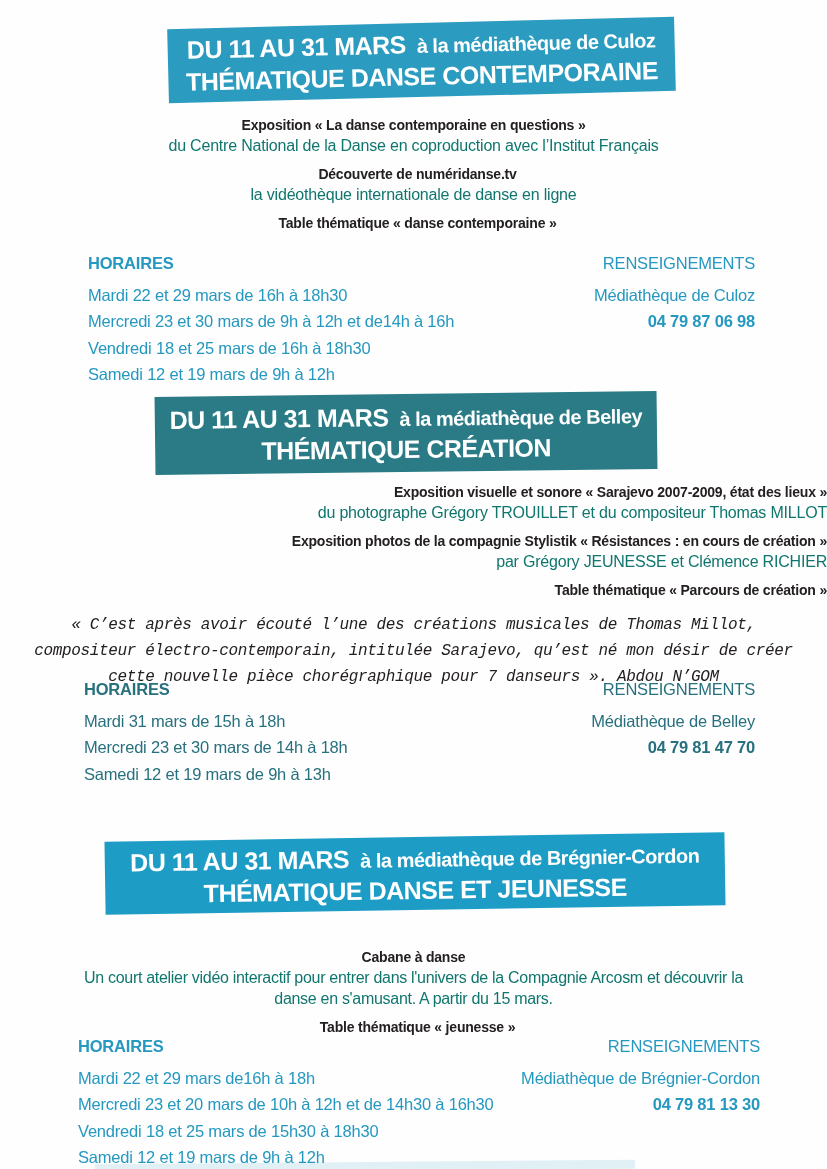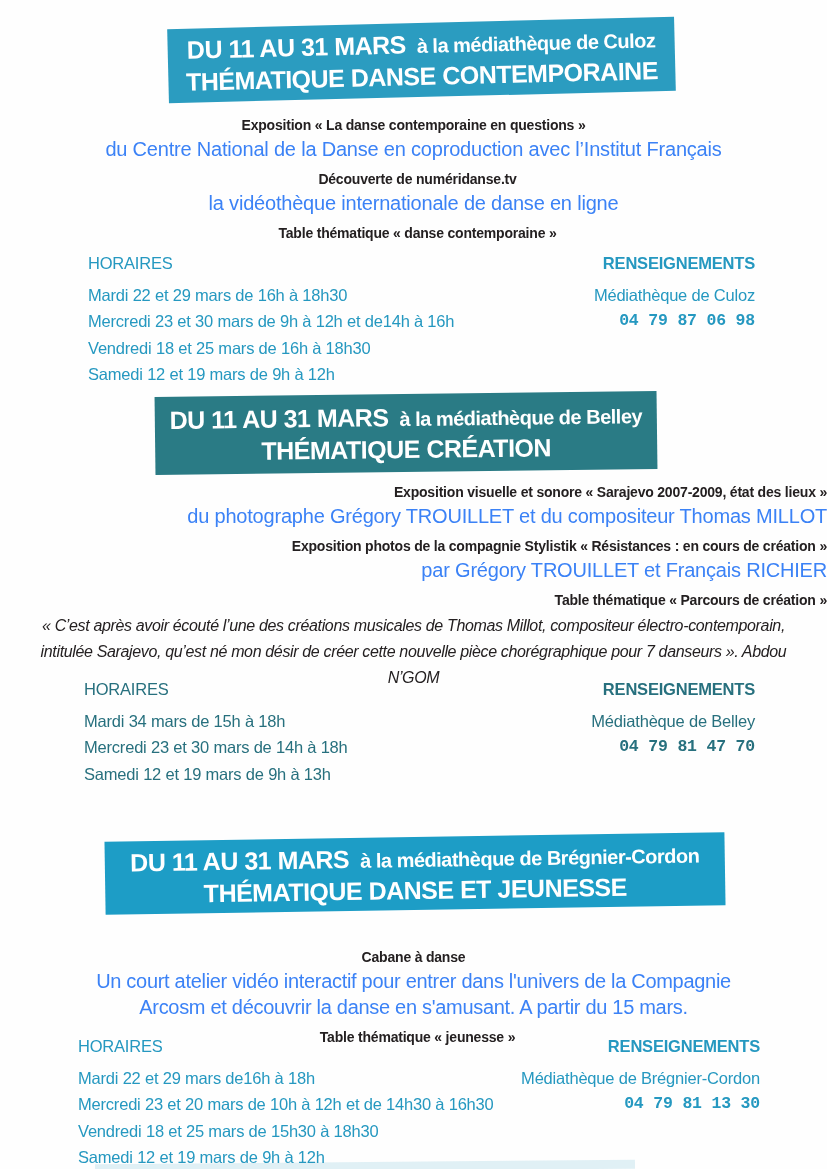--- a/index.html
+++ b/index.html
@@ -21,35 +21,35 @@
   .banner-theme{font-weight:700;font-size:25px;white-space:nowrap;}
   .banner1{left:168px;top:23px;width:507px;height:74px;background:#2b9cc0;transform:rotate(-1.4deg);}
   .banner2{left:155px;top:394px;width:502px;height:78px;background:#2a7b85;transform:rotate(-0.7deg);}
   .banner3{left:105px;top:837px;width:620px;height:73px;background:#1d9dc6;transform:rotate(-0.9deg);}
   
   .desc{position:absolute;left:0;width:827px;text-align:center;}
   .desc1{top:117px;}
   .desc2{top:484px;text-align:right;}
   .desc3{top:949px;}
   .d-bold{font-weight:700;font-size:14px;line-height:1.22;}
-  .d-reg{font-weight:400;font-size:20px;line-height:1.3;margin-top:2px;color:#3b82f6;}
+  .d-reg{font-weight:400;font-size:16px;line-height:1.3;margin-top:2px;color:#0f766e;}
   .gap{margin-top:9px;padding-left:8px;}
   .desc3 .d-reg{max-width:660px;margin-left:auto;margin-right:auto;letter-spacing:-0.3px;}
   
   .quote{
     position:absolute;left:0;top:613px;width:827px;text-align:center;
     font-style:italic;font-size:16px;line-height:1.62;letter-spacing:-0.35px;
   }
-  .quote-inner{display:inline-block;max-width:790px;}
+  .quote-inner{display:inline-block;max-width:790px;font-family:Liberation Mono, monospace;}
   
   .horaires{position:absolute;font-size:16.5px;line-height:26.5px;}
-  .h-title{font-weight:400;margin-bottom:5px;}
+  .h-title{font-weight:700;margin-bottom:5px;}
   .renseignements{position:absolute;text-align:right;font-size:16.5px;line-height:26.5px;}
-  .r-title{font-weight:700;margin-bottom:5px;}
-  .r-phone{font-weight:700;font-family:Liberation Mono, monospace;}
+  .r-title{font-weight:400;margin-bottom:5px;}
+  .r-phone{font-weight:700;}
   .theme-cyan{color:#2598c0;}
   .theme-teal{color:#27707e;}
   .h1-pos{left:88px;top:250px;}
   .r1-pos{right:72px;top:250px;}
   .h2-pos{left:84px;top:676px;}
   .r2-pos{right:72px;top:676px;}
   .h3-pos{left:78px;top:1033px;}
   .r3-pos{right:67px;top:1033px;}
   
   .bottom-sliver{
@@ -97,31 +97,31 @@
       <span class="banner-dates">DU 11 AU 31 MARS</span>
       <span class="banner-loc">à la médiathèque de Belley</span>
     </div>
     <div class="banner-theme">THÉMATIQUE CRÉATION</div>
   </div>
 
   <div class="desc desc2">
     <div class="d-bold">Exposition visuelle et sonore « Sarajevo 2007-2009, état des lieux »</div>
     <div class="d-reg">du photographe Grégory TROUILLET et du compositeur Thomas MILLOT</div>
     <div class="d-bold gap">Exposition photos de la compagnie Stylistik « Résistances : en cours de création »</div>
-    <div class="d-reg">par Grégory TROUILLET et Français RICHIER</div>
+    <div class="d-reg">par Grégory JEUNESSE et Clémence RICHIER</div>
     <div class="d-bold gap">Table thématique « Parcours de création »</div>
   </div>
 
   <div class="quote">
     <span class="quote-inner">« C’est après avoir écouté l’une des créations musicales de Thomas Millot, compositeur électro-contemporain, intitulée Sarajevo, qu’est né mon désir de créer cette nouvelle pièce chorégraphique pour 7 danseurs ». Abdou N’GOM</span>
   </div>
 
   <div class="horaires h2-pos theme-teal">
     <div class="h-title">HORAIRES</div>
-    <div class="h-line">Mardi 34 mars de 15h à 18h</div>
+    <div class="h-line">Mardi 31 mars de 15h à 18h</div>
     <div class="h-line">Mercredi 23 et 30 mars de 14h à 18h</div>
     <div class="h-line">Samedi 12 et 19 mars de 9h à 13h</div>
   </div>
 
   <div class="renseignements r2-pos theme-teal">
     <div class="r-title">RENSEIGNEMENTS</div>
     <div class="r-venue">Médiathèque de Belley</div>
     <div class="r-phone">04 79 81 47 70</div>
   </div>
 

